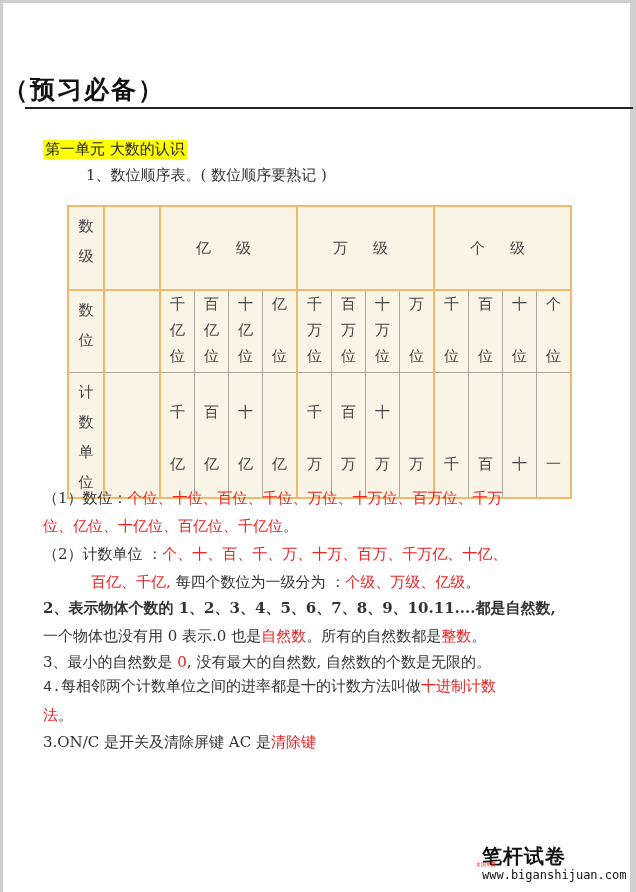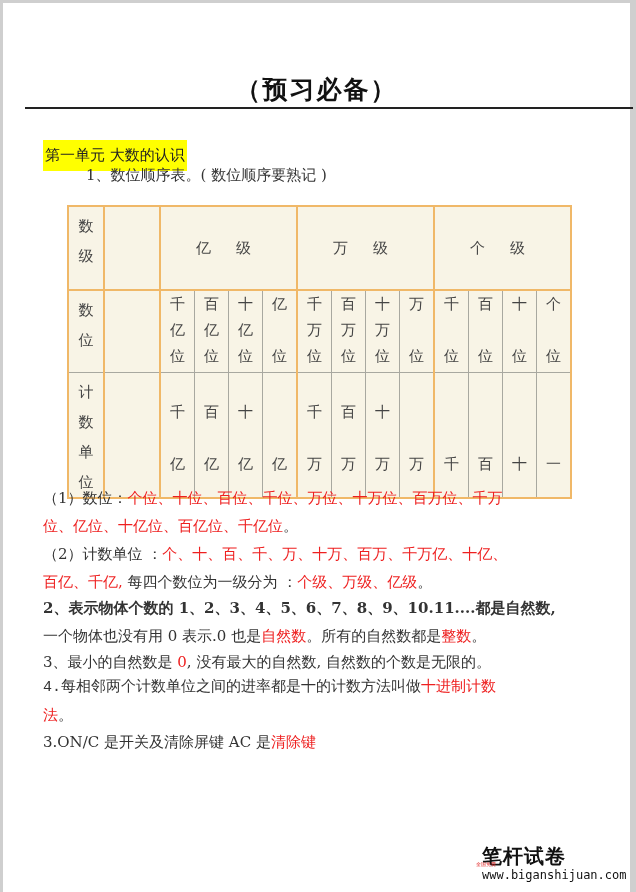--- a/index.html
+++ b/index.html
@@ -4,29 +4,29 @@
 <style>
   html, body { margin:0; padding:0; }
   body {
     width:636px; height:892px; background:#cfcfcf; position:relative; overflow:hidden;
     font-family: "DejaVu Sans", "Liberation Sans", sans-serif;
   }
   .page {
     position:absolute; left:3px; top:3px; width:627px; height:889px; background:#ffffff;
   }
   .title {
-    position:absolute; left:0; right:0; top:70px; text-align:center;
+    position:absolute; left:0; right:0; top:70px; 
     font-size:25px; font-weight:bold; color:#111; letter-spacing:2px;
     font-family: "DejaVu Serif", serif;
   }
   .title-rule {
     position:absolute; left:22px; right:-3px; top:104px; height:0; border-top:2px solid #222;
   }
   .unit-heading {
-    position:absolute; left:40px; top:137px; background:#ffff00; padding:6px 2px;
+    position:absolute; left:40px; top:137px; background:#ffff00; padding:0 2px;
     font-size:15px; color:#222; font-family:"DejaVu Serif", serif;
   }
   .line {
     position:absolute; left:40px; font-size:15px; color:#333; white-space:nowrap;
     font-family:"DejaVu Serif", serif; line-height:28px;
   }
   .red { color:#ee2020; }
   table.digits {
     position:absolute; left:64px; top:202px; border-collapse:collapse; background:#f8f4e6;
     font-family:"DejaVu Serif", serif;
@@ -207,21 +207,21 @@
   <div class="line" style="top:481px;">
     <span>（1）数位：</span><span class="red">个位、十位、百位、千位、万位、十万位、百万位、千万</span>
   </div>
   <div class="line" style="top:509px;">
     <span class="red">位、亿位、十亿位、百亿位、千亿位</span><span>。</span>
   </div>
 
   <div class="line" style="top:537px;">
     <span>（2）计数单位 ：</span><span class="red">个、十、百、千、万、十万、百万、千万亿、十亿、</span>
   </div>
-  <div class="line" style="top:565px;">
+  <div class="line" style="top:565px;margin-left:48px;">
     <span class="red">百亿、千亿,</span><span> 每四个数位为一级分为 ：</span><span class="red">个级、万级、亿级</span><span>。</span>
   </div>
 
   <div class="line" style="top:591px;font-weight:bold;">2、表示物体个数的 1、2、3、4、5、6、7、8、9、10.11....都是自然数,</div>
   <div class="line" style="top:619px;">
     <span>一个物体也没有用 0 表示.0 也是</span><span class="red">自然数</span><span>。所有的自然数都是</span><span class="red">整数</span><span>。</span>
   </div>
 
   <div class="line" style="top:645px;">
     <span>3、最小的自然数是 </span><span class="red">0</span><span>, 没有最大的自然数, 自然数的个数是无限的。</span>

